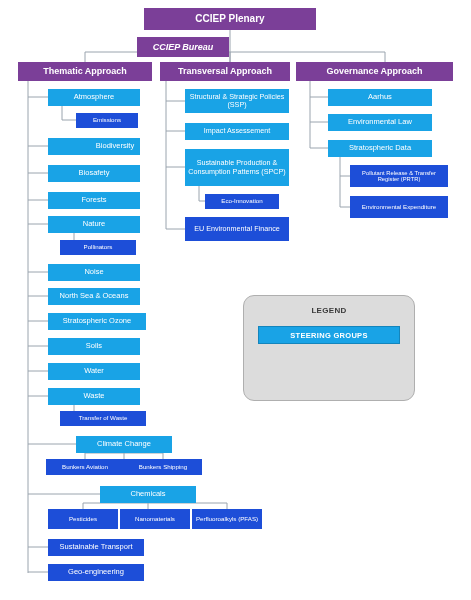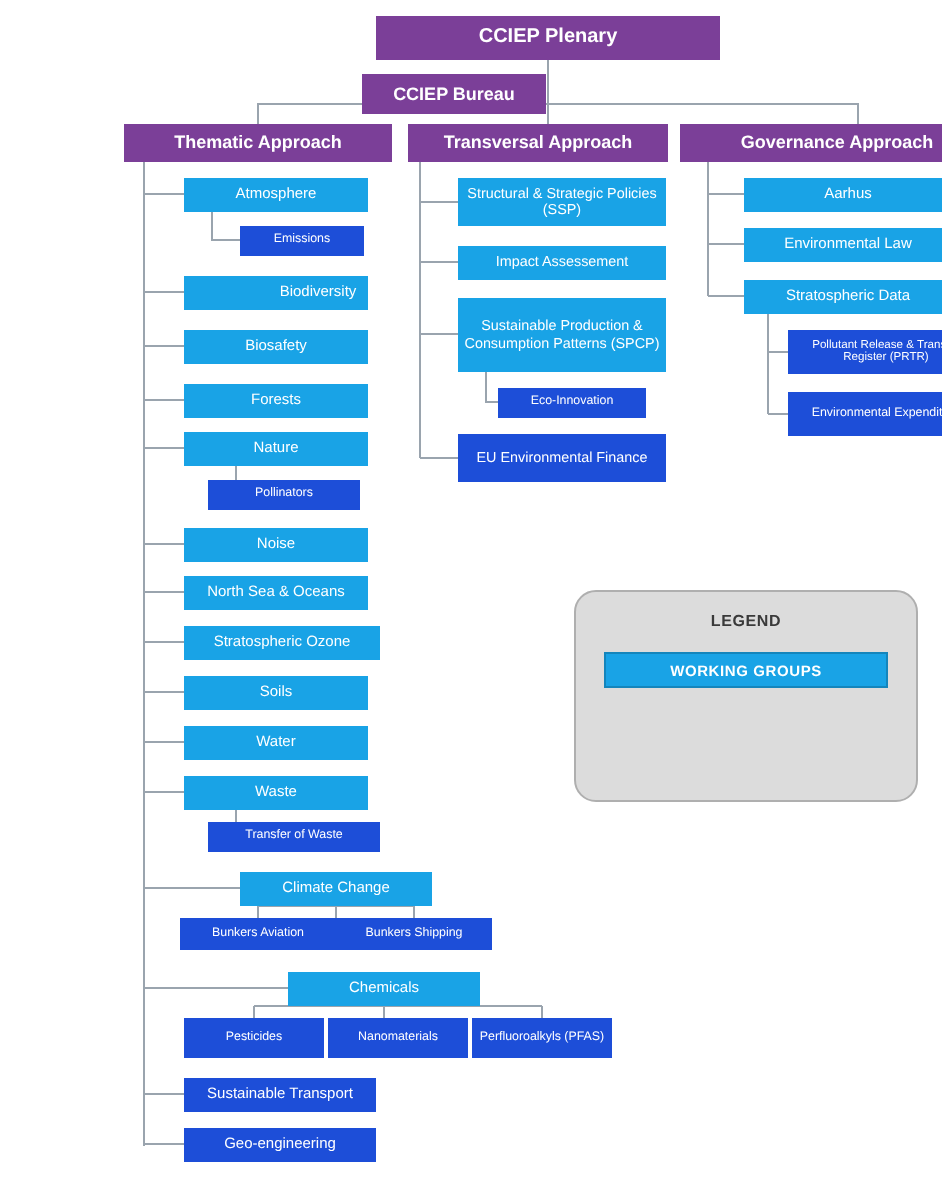--- a/index.html
+++ b/index.html
@@ -1,21 +1,21 @@
 <!DOCTYPE html>
 <html><head>
 <meta charset="utf-8">
 <style>
   html,body{margin:0;padding:0;}
   body{
     width:471px;height:600px;background:#ffffff;
     font-family:"Liberation Sans", sans-serif;
     overflow:hidden;position:relative;
   }
-  #chart{position:absolute;left:0;top:0;width:408px;height:600px;margin-left:44px;}
+  #chart{position:absolute;left:0;top:0;width:408px;height:600px;}
   svg.wires{position:absolute;left:0;top:0;width:471px;height:600px;pointer-events:none;}
   .node{
     position:absolute;box-sizing:border-box;
     display:flex;align-items:center;justify-content:center;
     text-align:center;color:#ffffff;line-height:1.12;
     padding:1px 2px;overflow:hidden;
   }
   .node.purple{background:#7B3F98;font-weight:bold;}
   .node.blue{background:#19A3E6;}
   .node.green{background:#1d4ed8;}
@@ -81,21 +81,21 @@
       <path d="M310,81 L310,148" stroke="#9aa4ae" stroke-width="1" fill="none"></path>
       <path d="M310,97 L328,97" stroke="#9aa4ae" stroke-width="1" fill="none"></path>
       <path d="M310,122 L328,122" stroke="#9aa4ae" stroke-width="1" fill="none"></path>
       <path d="M310,148 L328,148" stroke="#9aa4ae" stroke-width="1" fill="none"></path>
       <path d="M340,157 L340,207" stroke="#9aa4ae" stroke-width="1" fill="none"></path>
       <path d="M340,176 L350,176" stroke="#9aa4ae" stroke-width="1" fill="none"></path>
       <path d="M340,207 L350,207" stroke="#9aa4ae" stroke-width="1" fill="none"></path>
     </svg>
   <div id="node-layer">
       <div class="node purple" style="left: 144px; top: 8px; width: 172px; height: 22px; font-size: 10px;">CCIEP Plenary</div>
-      <div class="node purple" style="left: 137px; top: 37px; width: 92px; height: 20px; font-size: 9px;">CCIEP Bureau</div>
+      <div class="node purple" style="left: 137px; top: 37px; width: 92px; height: 20px; font-size: 9px; font-style: italic;">CCIEP Bureau</div>
       <div class="node purple" style="left: 18px; top: 62px; width: 134px; height: 19px; font-size: 9px;">Thematic Approach</div>
       <div class="node purple" style="left: 160px; top: 62px; width: 130px; height: 19px; font-size: 9px;">Transversal Approach</div>
       <div class="node purple" style="left: 296px; top: 62px; width: 157px; height: 19px; font-size: 9px;">Governance Approach</div>
       <div class="node blue" style="left: 48px; top: 89px; width: 92px; height: 17px; font-size: 7.5px;">Atmosphere</div>
       <div class="node green" style="left: 76px; top: 113px; width: 62px; height: 15px; font-size: 6.2px;">Emissions</div>
       <div class="node blue" style="left: 48px; top: 138px; width: 92px; height: 17px; font-size: 7.5px; padding-left: 44px;">Biodiversity</div>
       <div class="node blue" style="left: 48px; top: 165px; width: 92px; height: 17px; font-size: 7.5px;">Biosafety</div>
       <div class="node blue" style="left: 48px; top: 192px; width: 92px; height: 17px; font-size: 7.5px;">Forests</div>
       <div class="node blue" style="left: 48px; top: 216px; width: 92px; height: 17px; font-size: 7.5px;">Nature</div>
       <div class="node green" style="left: 60px; top: 240px; width: 76px; height: 15px; font-size: 6.2px;">Pollinators</div>
@@ -123,14 +123,14 @@
       <div class="node blue" style="left: 328px; top: 89px; width: 104px; height: 17px; font-size: 7.5px;">Aarhus</div>
       <div class="node blue" style="left: 328px; top: 114px; width: 104px; height: 17px; font-size: 7.5px;">Environmental Law</div>
       <div class="node blue" style="left: 328px; top: 140px; width: 104px; height: 17px; font-size: 7.5px;">Stratospheric Data</div>
       <div class="node green" style="left: 350px; top: 165px; width: 98px; height: 22px; font-size: 5.8px;">Pollutant Release &amp; Transfer Register (PRTR)</div>
       <div class="node green" style="left: 350px; top: 196px; width: 98px; height: 22px; font-size: 6.2px;">Environmental Expenditure</div>
     </div>
 
   <div class="legend-box" id="legend-box" style="left: 243px; top: 295px; width: 172px; height: 106px;">
     <div class="legend-title" style="top: 10px; font-size: 8px;">LEGEND</div>
   </div>
-<div class="legend-swatch blue" style="left: 258px; top: 326px; width: 142px; height: 18px; font-size: 7.5px;">WORKING GROUPS</div>
+<div class="legend-swatch blue" style="left: 258px; top: 326px; width: 142px; height: 18px; font-size: 7.5px;">STEERING GROUPS</div>
   </div>
 
 </body></html>

